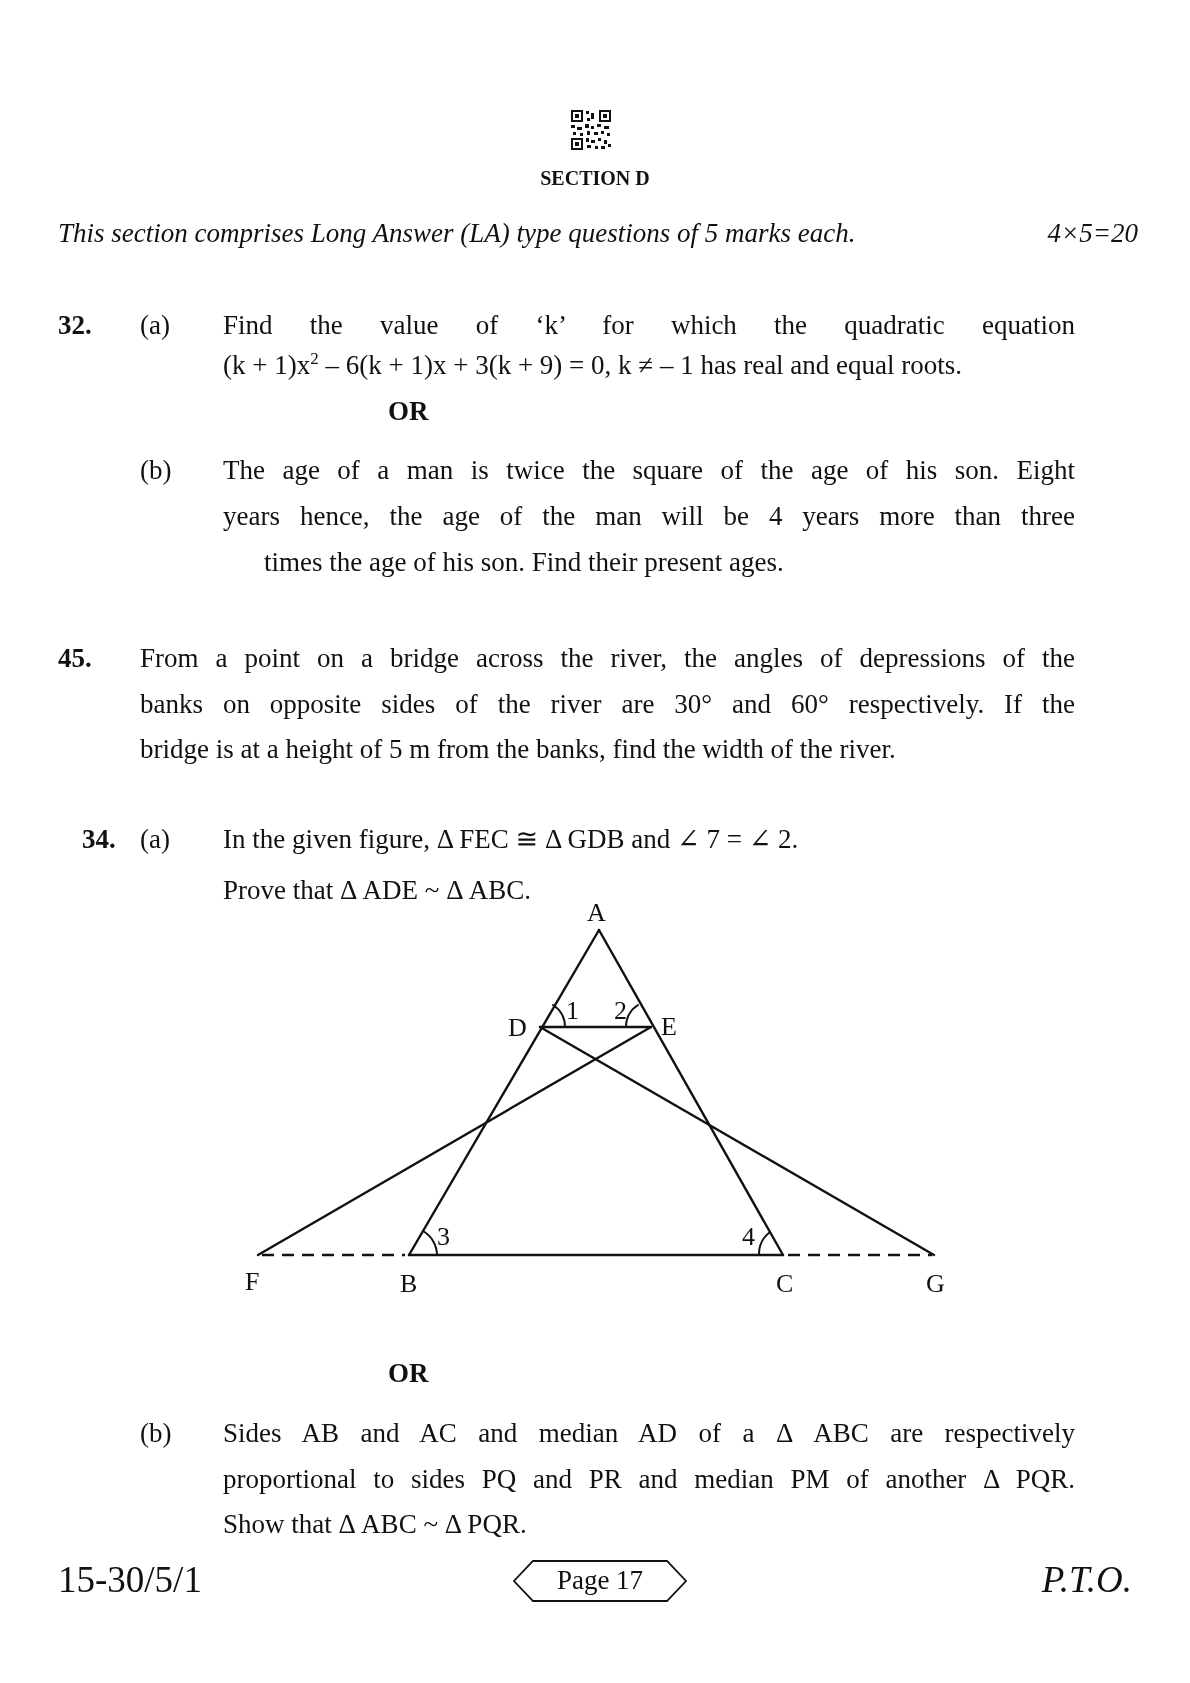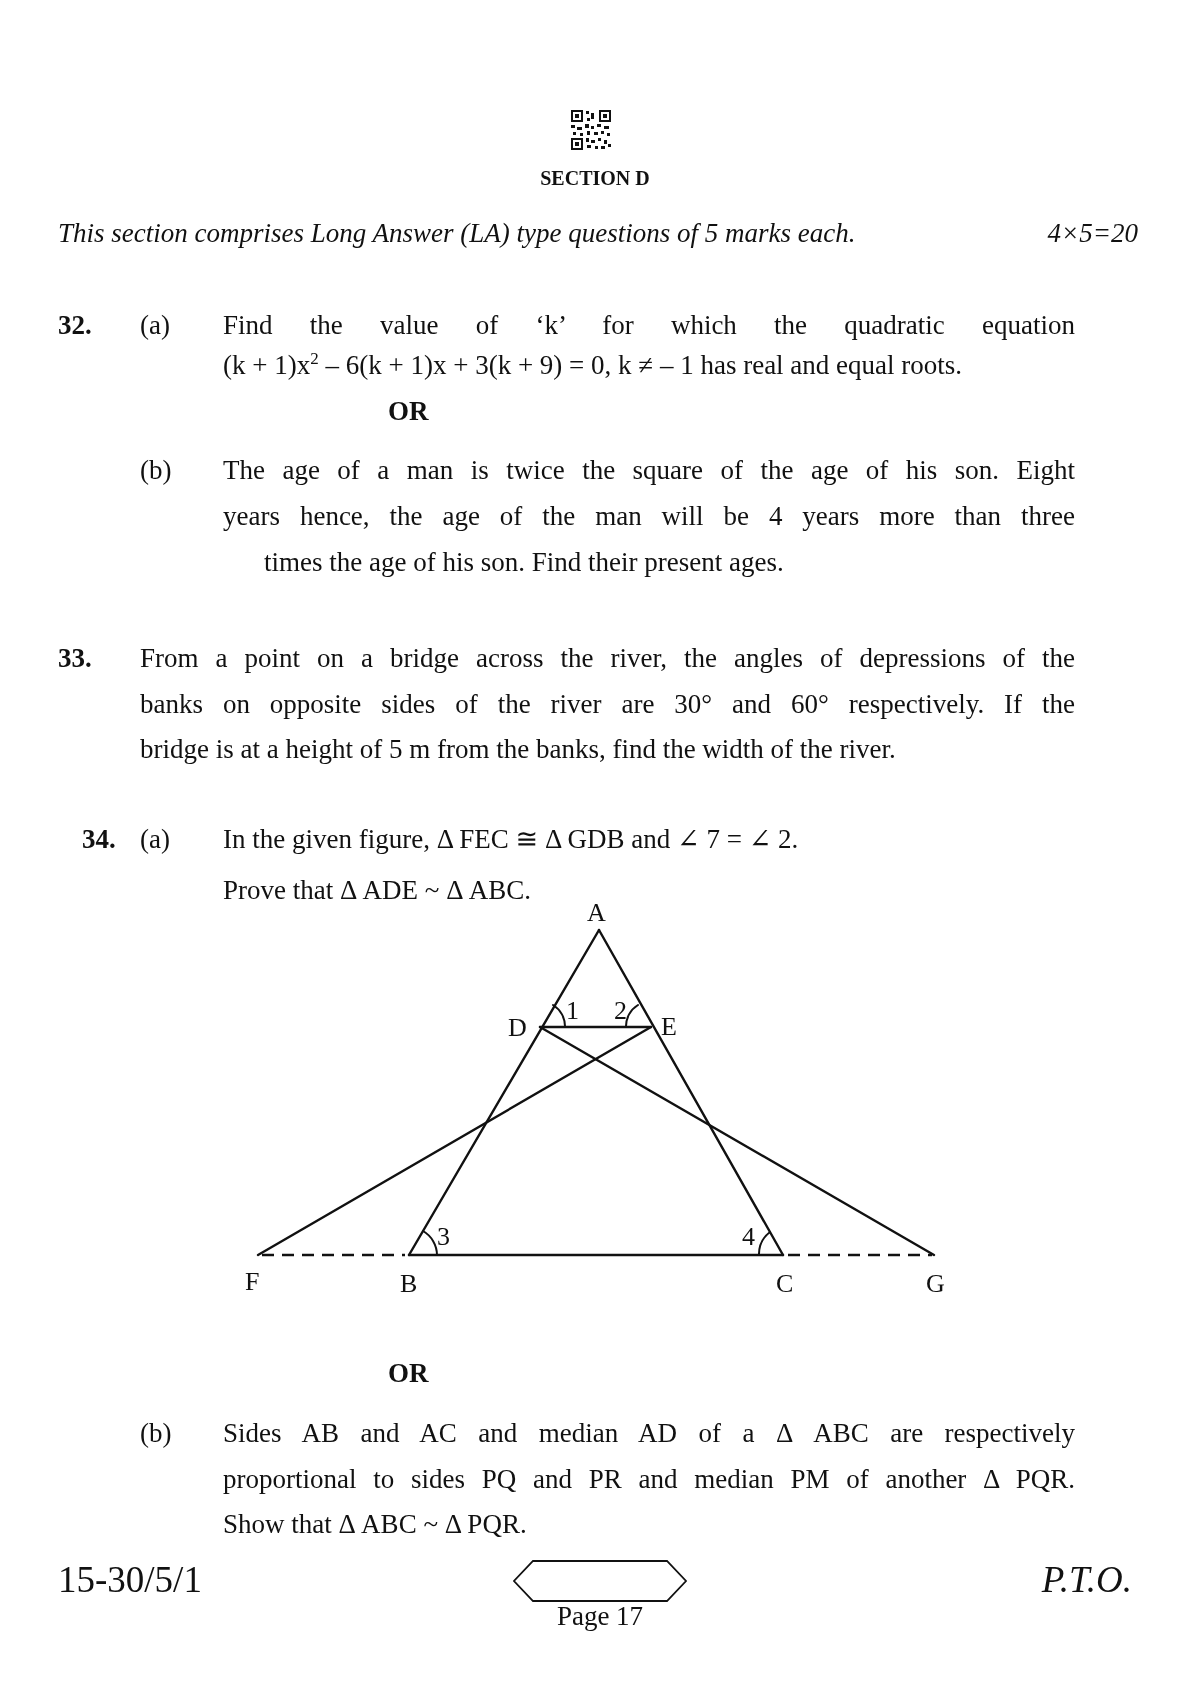--- a/index.html
+++ b/index.html
@@ -12,21 +12,21 @@
   .justify { text-align: justify; text-align-last: justify; white-space: normal; }
   .qr { position: absolute; left: 571px; top: 110px; width: 40px; height: 40px; }
   .section-title { left: 0; width: 1190px; text-align: center; top: 163px; font-size: 20px; font-weight: bold; }
   .intro { left: 58px; top: 218px; font-size: 27px; font-style: italic; }
   .marks { right: 52px; top: 218px; font-size: 27px; font-style: italic; }
   .qnum { font-weight: bold; }
   sup { font-size: 17px; vertical-align: 10px; line-height: 0; }
   .footer { font-size: 37px; }
   .page-box { position: absolute; left: 513px; top: 1560px; width: 174px; height: 42px; }
   .page-box svg { position: absolute; left: 0; top: 0; }
-  .page-box span { position: absolute; left: 0; width: 174px; top: 5px; text-align: center; font-size: 27px; margin-top: 36px; }
+  .page-box span { position: absolute; left: 0; width: 174px; top: 5px; text-align: center; font-size: 27px; }
   .diagram { position: absolute; left: 0; top: 0; }
   .lbl { font-family: "Liberation Serif", "DejaVu Serif", serif; font-size: 26px; fill: #111; }
 </style>
 </head>
 <body>
 
 <svg class="qr" viewBox="0 0 40 40">
   <rect x="0" y="0" width="12" height="12" fill="#111"></rect>
     <rect x="2" y="2" width="8" height="8" fill="#fff"></rect>
     <rect x="4" y="4" width="4" height="4" fill="#111"></rect>
@@ -69,21 +69,21 @@
 <div class="abs txt" style="left:140px; top:310px;">(a)</div>
 <div class="abs txt justify" style="left:223px; top:310px; width:852px;">Find the value of ‘k’ for which the quadratic equation</div>
 <div class="abs txt" style="left:223px; top:350px;"><span>(k + 1)x</span><sup>2</sup><span> – 6(k + 1)x + 3(k + 9) = 0, k ≠ – 1 has real and equal roots.</span></div>
 <div class="abs txt bold" style="left:388px; top:396px;">OR</div>
 
 <div class="abs txt" style="left:140px; top:455px;">(b)</div>
 <div class="abs txt justify" style="left:223px; top:455px; width:852px;">The age of a man is twice the square of the age of his son. Eight</div>
 <div class="abs txt justify" style="left:223px; top:501px; width:852px;">years hence, the age of the man will be 4 years more than three</div>
 <div class="abs txt" style="left:223px; top:547px;margin-left:41px;">times the age of his son. Find their present ages.</div>
 
-<div class="abs txt qnum" style="left:58px; top:643px;">33.</div>
+<div class="abs txt qnum" style="left:58px; top:643px;">45.</div>
 <div class="abs txt justify" style="left:140px; top:643px; width:935px;">From a point on a bridge across the river, the angles of depressions of the</div>
 <div class="abs txt justify" style="left:140px; top:689px; width:935px;">banks on opposite sides of the river are 30° and 60° respectively. If the</div>
 <div class="abs txt" style="left:140px; top:734px;">bridge is at a height of 5 m from the banks, find the width of the river.</div>
 
 <div class="abs txt qnum" style="left:58px; top:824px;margin-left:24px;">34.</div>
 <div class="abs txt" style="left:140px; top:824px;">(a)</div>
 <div class="abs txt" style="left:223px; top:824px;">In the given figure, Δ FEC ≅ Δ GDB and ∠ 7 = ∠ 2.</div>
 <div class="abs txt" style="left:223px; top:875px;">Prove that Δ ADE ~ Δ ABC.</div>
 
 <svg class="diagram" width="1190" height="1683" viewBox="0 0 1190 1683">

